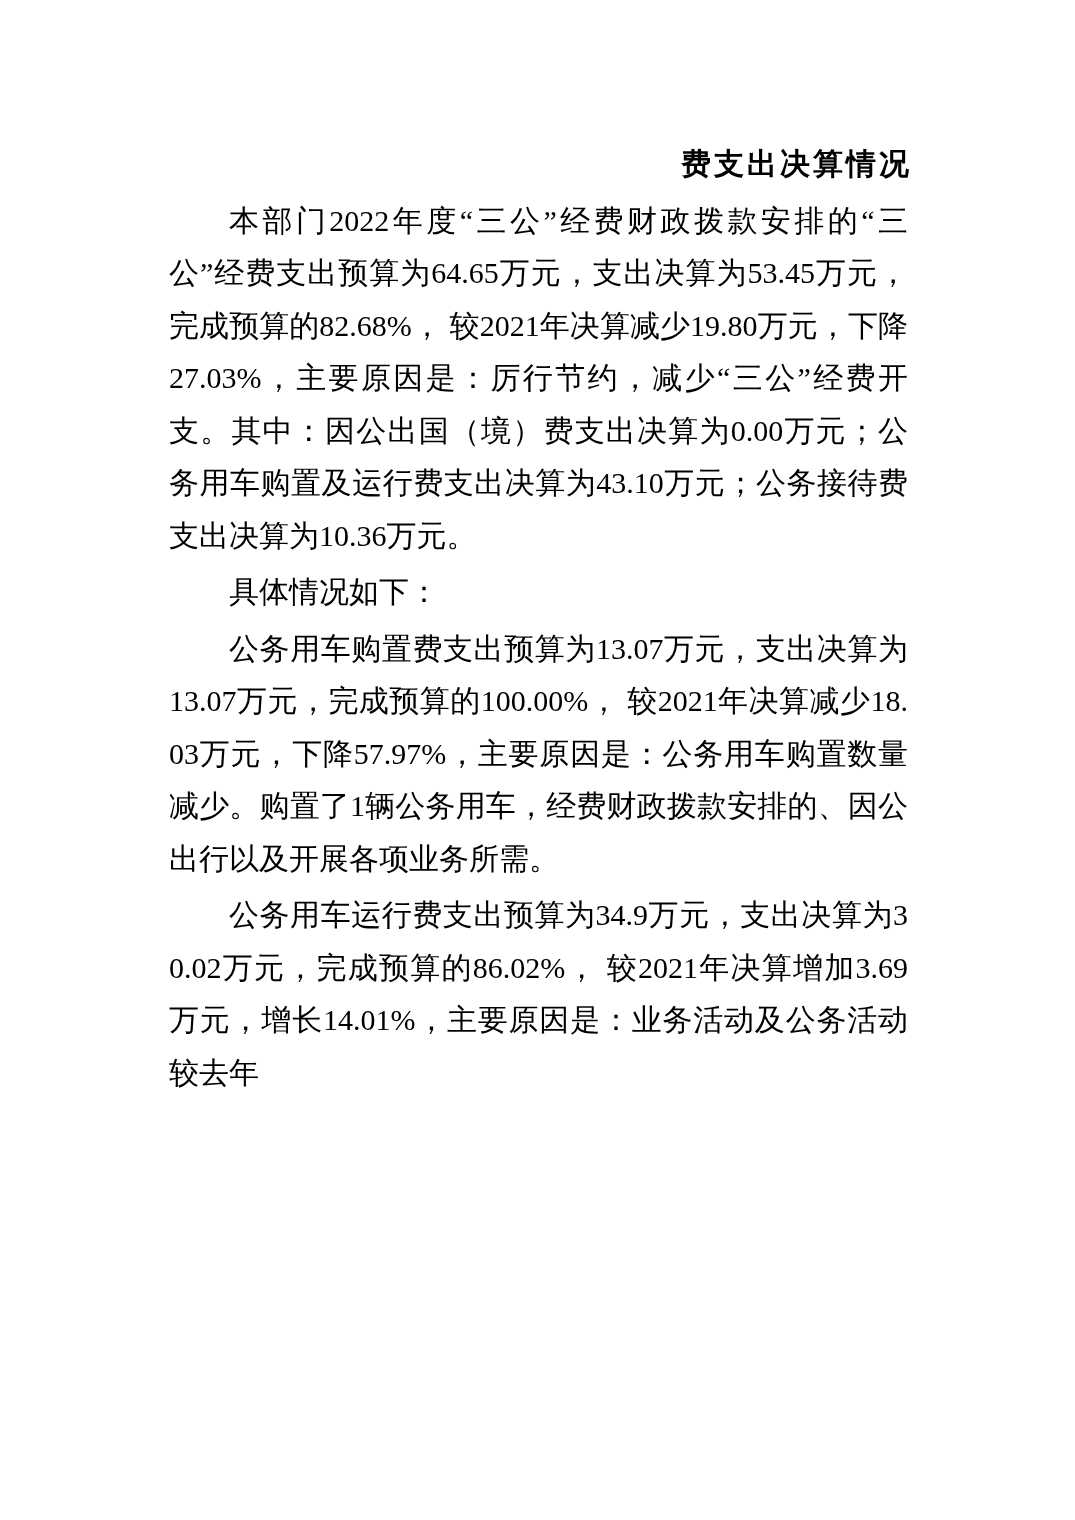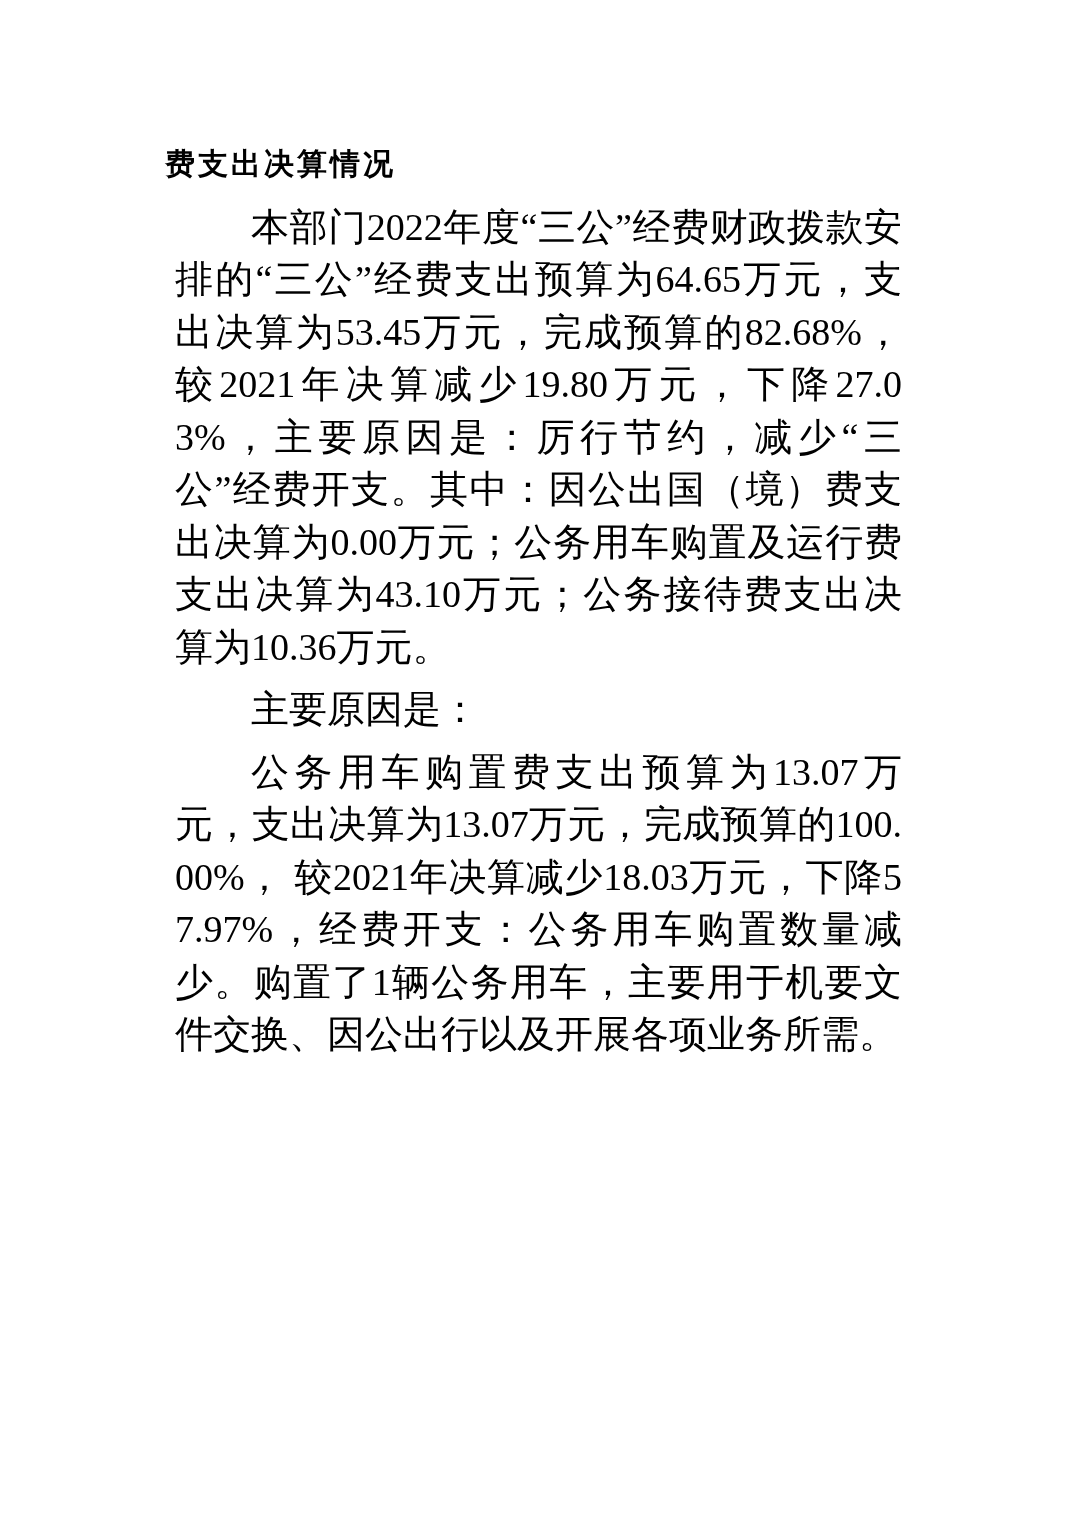--- a/index.html
+++ b/index.html
@@ -17,36 +17,37 @@
     overflow: hidden;
     font-family: "Liberation Serif", "DejaVu Serif", serif;
     color: #000000;
   }
   .heading {
     margin: 0;
     font-size: 30px;
     font-weight: bold;
     letter-spacing: 3px;
     line-height: 52.5px;
-    text-align: left;
+    text-align: right;
   }
   .para {
-    margin: 10px;
-    font-size: 38px;
+    margin: 4px;
+    font-size: 30px;
     font-weight: normal;
     line-height: 52.5px;
     text-indent: 2em;
     text-align: justify;
     text-justify: inter-ideograph;
     word-break: break-all;
   }
 </style>
 </head>
 <body>
 
 <div class="page">
   <h1 class="heading">费支出决算情况</h1>
   <div>
       <p class="para">本部门2022年度“三公”经费财政拨款安排的“三公”经费支出预算为64.65万元，支出决算为53.45万元，完成预算的82.68%， 较2021年决算减少19.80万元，下降27.03%，主要原因是：厉行节约，减少“三公”经费开支。其中：因公出国（境）费支出决算为0.00万元；公务用车购置及运行费支出决算为43.10万元；公务接待费支出决算为10.36万元。</p>
-      <p class="para">主要原因是：</p>
-      <p class="para">公务用车购置费支出预算为13.07万元，支出决算为13.07万元，完成预算的100.00%， 较2021年决算减少18.03万元，下降57.97%，经费开支：公务用车购置数量减少。购置了1辆公务用车，主要用于机要文件交换、因公出行以及开展各项业务所需。</p>
+      <p class="para">具体情况如下：</p>
+      <p class="para">公务用车购置费支出预算为13.07万元，支出决算为13.07万元，完成预算的100.00%， 较2021年决算减少18.03万元，下降57.97%，主要原因是：公务用车购置数量减少。购置了1辆公务用车，经费财政拨款安排的、因公出行以及开展各项业务所需。</p>
+      <p class="para">公务用车运行费支出预算为34.9万元，支出决算为30.02万元，完成预算的86.02%， 较2021年决算增加3.69万元，增长14.01%，主要原因是：业务活动及公务活动较去年</p>
     </div>
 </div>
 
 </body></html>

